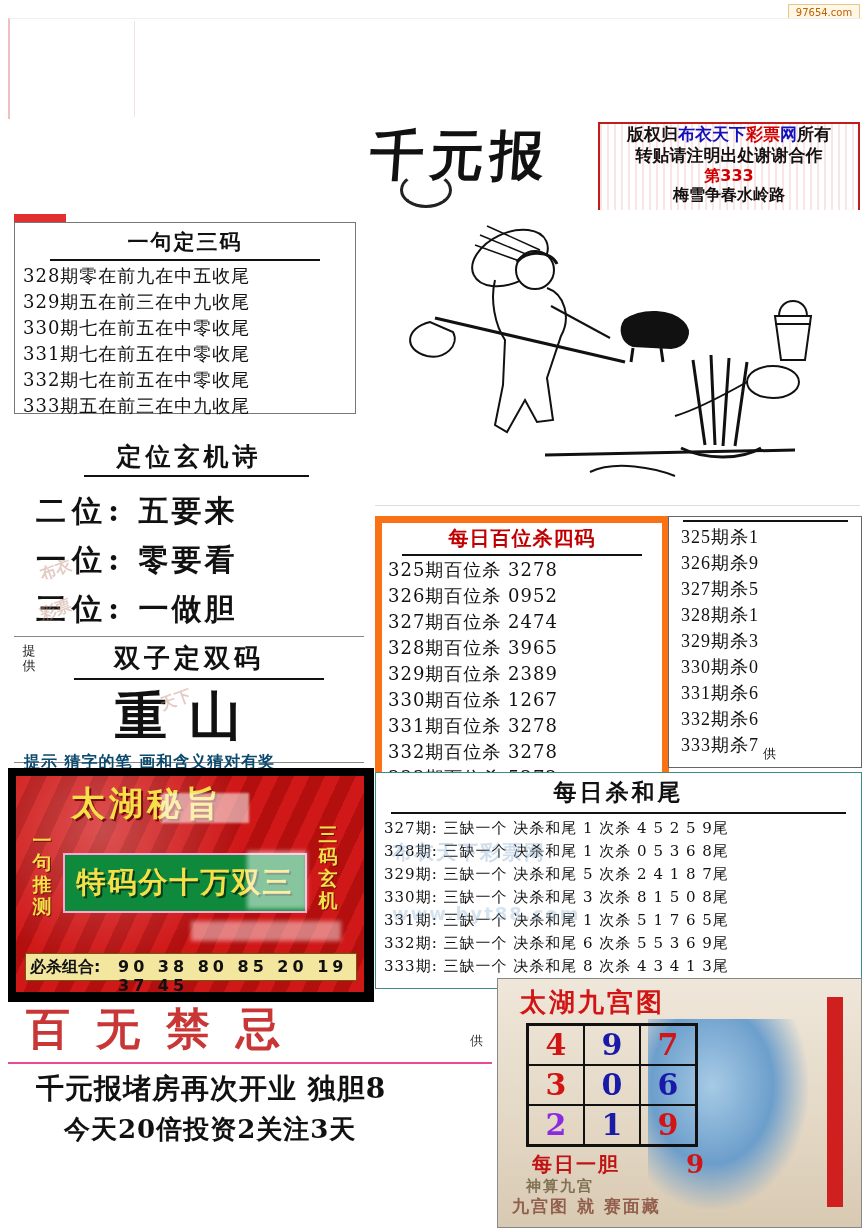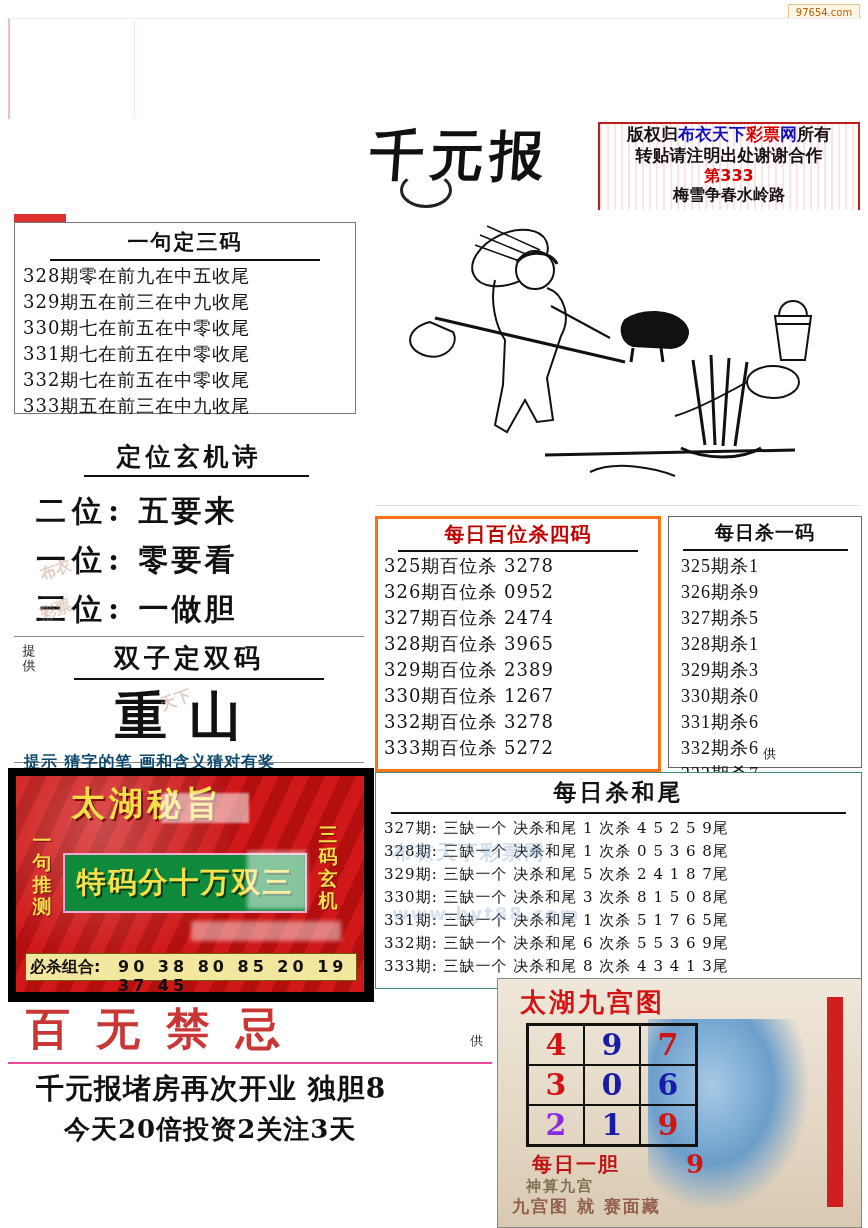--- a/index.html
+++ b/index.html
@@ -46,21 +46,21 @@
 
   
   .box-c{position:absolute;left:14px;top:636px;width:350px;height:125px;border-top:1px solid #888;border-bottom:1px solid #888;}
   .box-c .tip{position:absolute;left:4px;top:6px;font-size:13px;color:#111;line-height:15px;width:22px;text-align:center;}
   .box-c .hd{text-align:center;font-family:"DejaVu Serif","Liberation Serif",serif;font-weight:bold;font-size:26px;letter-spacing:4px;color:#111;padding-top:4px;}
   .box-c .hdline{width:250px;height:2px;background:#111;margin:2px auto 0 60px;}
   .box-c .big{text-align:center;font-family:"DejaVu Serif","Liberation Serif",serif;font-weight:bold;font-size:52px;letter-spacing:22px;color:#111;padding-top:2px;}
   .box-c-note{position:absolute;left:24px;top:752px;font-size:16px;font-weight:bold;color:#0c4a6e;letter-spacing:1px;}
 
   
-  .box-d{position:absolute;left:375px;top:516px;width:280px;height:250px;border:3px solid #f97316;background:#fff;}
+  .box-d{position:absolute;left:375px;top:516px;width:280px;height:250px;border:7px solid #f97316;background:#fff;}
   .box-d .hd{text-align:center;font-family:"DejaVu Serif","Liberation Serif",serif;font-weight:bold;font-size:20px;color:#c00000;padding-top:2px;letter-spacing:1px;}
   .box-d .hdline{width:240px;height:2px;background:#111;margin:2px auto 1px auto;}
   .box-d .row{font-family:"DejaVu Serif","Liberation Serif",serif;font-size:18px;color:#111;padding:1px 0 1px 6px;letter-spacing:1px;}
 
   
   .box-e{position:absolute;left:668px;top:516px;width:192px;height:250px;border:1px solid #666;background:#fff;}
   .box-e .hd{text-align:center;font-family:"DejaVu Serif","Liberation Serif",serif;font-weight:bold;font-size:19px;color:#111;padding-top:3px;letter-spacing:1px;}
   .box-e .hdline{width:165px;height:2px;background:#111;margin:3px auto 2px auto;}
   .box-e .row{font-family:Liberation Serif, serif;font-size:18px;color:#111;padding:1px 0 1px 12px;letter-spacing:1px;}
   .box-e .foot{position:absolute;left:94px;top:228px;font-size:13px;color:#111;}
@@ -209,26 +209,26 @@
 
   <div class="box-d">
     <div class="hd">每日百位杀四码</div>
     <div class="hdline"></div>
     <div class="row">325期百位杀  3278</div>
     <div class="row">326期百位杀  0952</div>
     <div class="row">327期百位杀  2474</div>
     <div class="row">328期百位杀  3965</div>
     <div class="row">329期百位杀  2389</div>
     <div class="row">330期百位杀  1267</div>
+    <div class="row">331期百位杀  3278</div>
     <div class="row">332期百位杀  3278</div>
     <div class="row">333期百位杀  5272</div>
   </div>
 
   <div class="box-e">
-    <div class="hd">每日杀一码</div>
     <div class="hdline"></div>
     <div class="row">325期杀1</div>
     <div class="row">326期杀9</div>
     <div class="row">327期杀5</div>
     <div class="row">328期杀1</div>
     <div class="row">329期杀3</div>
     <div class="row">330期杀0</div>
     <div class="row">331期杀6</div>
     <div class="row">332期杀6</div>
     <div class="row">333期杀7</div>

